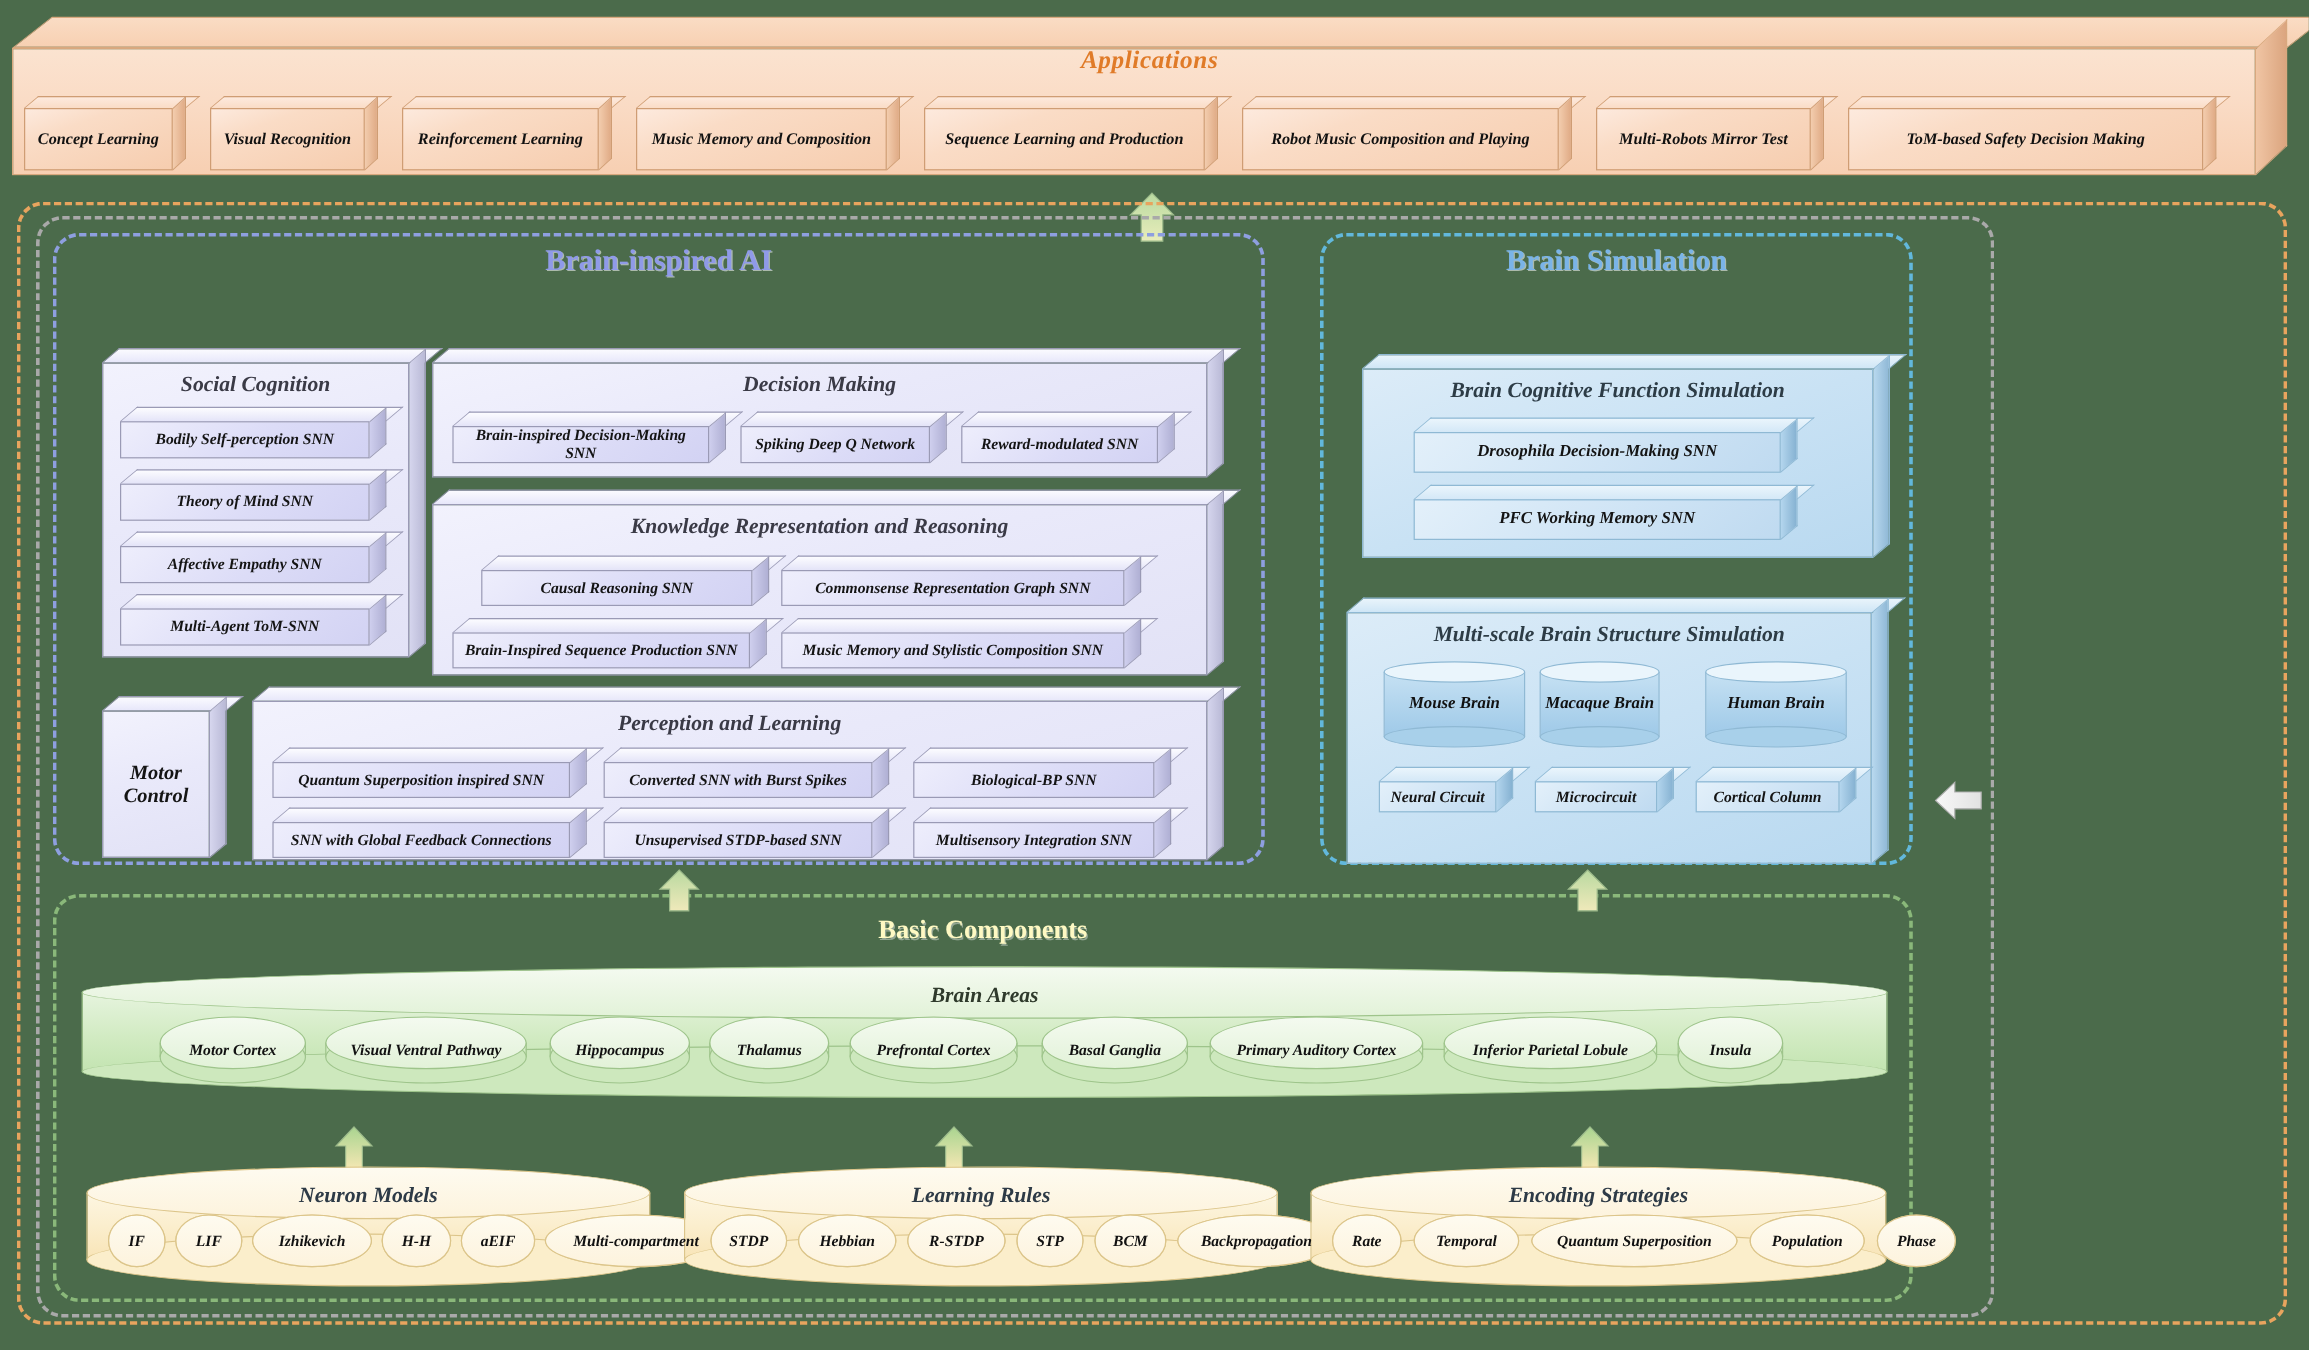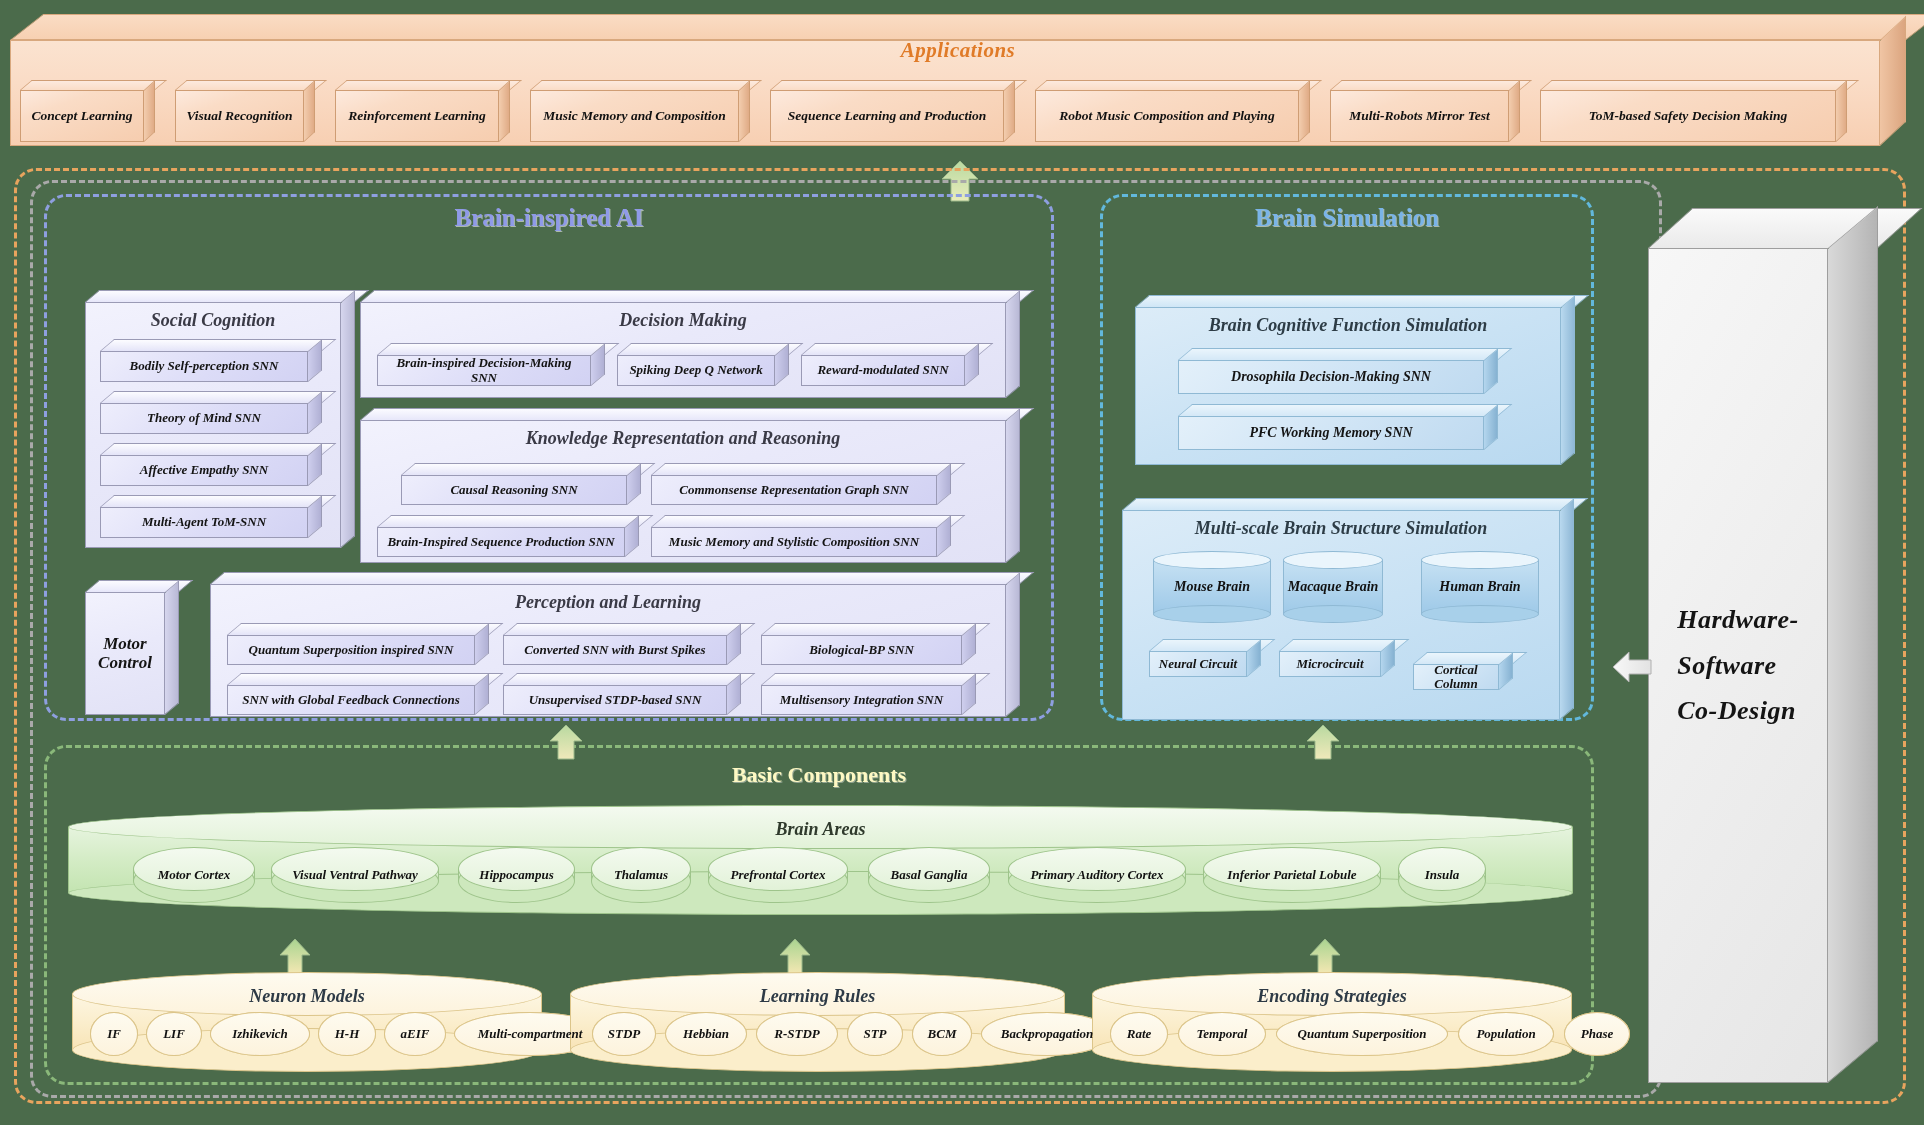--- a/index.html
+++ b/index.html
@@ -303,21 +303,21 @@
             <div class="top"></div>
             <div class="side"></div>
             <div class="face">
               <span class="lbl" style="font-size:13px">Multi-Agent ToM-SNN</span>
             </div>
           </div>
         </div>
     </div>
   </div>
 
-  <div class="box3d pgroup" style="left:85px; top:580px; width:94px; height:135px;">
+  <div class="box3d pgroup" style="left:85px; top:580px; width:104px; height:135px;">
     <div class="top"></div>
     <div class="side"></div>
     <div class="face" style="display:flex; align-items:center; justify-content:center;">
       <div class="lbl" style="font-size:17px;">
         <span>Motor</span><br>
         <span>Control</span>
       </div>
     </div>
   </div>
 
@@ -499,21 +499,21 @@
               <span class="lbl" style="font-size:13px">Neural Circuit</span>
             </div>
           </div>
           <div class="box3d bitem" style="left: 156px; top: 128px; width: 116px; height: 38px;">
             <div class="top"></div>
             <div class="side"></div>
             <div class="face">
               <span class="lbl" style="font-size:13px">Microcircuit</span>
             </div>
           </div>
-          <div class="box3d bitem" style="left: 290px; top: 128px; width: 100px; height: 38px; margin-top: 13px;">
+          <div class="box3d bitem" style="left: 290px; top: 128px; width: 134px; height: 38px;">
             <div class="top"></div>
             <div class="side"></div>
             <div class="face">
               <span class="lbl" style="font-size:13px">Cortical Column</span>
             </div>
           </div>
         </div>
     </div>
   </div>
 
@@ -741,31 +741,20 @@
         </div>
         <div class="cyl cyl-yellow" style="left: 472px; top: 40px; width: 66px; height: 44px;">
           <div class="body"></div>
           <div class="capb"></div>
           <div class="capt"></div>
           <div class="ctext" style="font-size:13px">Phase</div>
         </div>
       </div>
   </div>
 
-  <div class="hw" style="left:1648px; top:208px; width:230px; height:875px;">
-    <div class="top"></div>
-    <div class="side"></div>
-    <div class="face">
-      <div class="lbl">
-        <span>Hardware-</span><br>
-        <span>Software</span><br>
-        <span>Co-Design</span>
-      </div>
-    </div>
-  </div>
   <div class="uparrow" style="left:1612px; top:650px;">
     <svg width="40" height="34" viewBox="0 0 40 34">
       <defs>
           <linearGradient id="gd" x1="1" y1="0" x2="0" y2="0">
         <stop offset="0" stop-color="#e2e2e2"></stop>
             <stop offset="1" stop-color="#f8f8f8"></stop>
       </linearGradient>
         </defs>
       <polygon points="1,17 17,2 17,10 39,10 39,24 17,24 17,32" fill="url(#gd)" stroke="#b0b0b0" stroke-width="1"></polygon>
     </svg>

